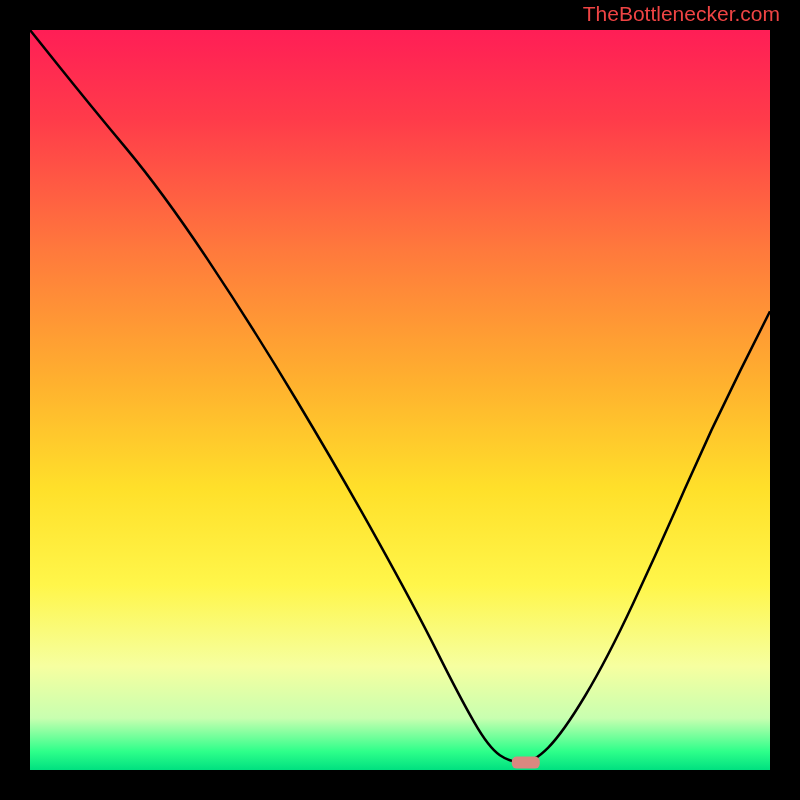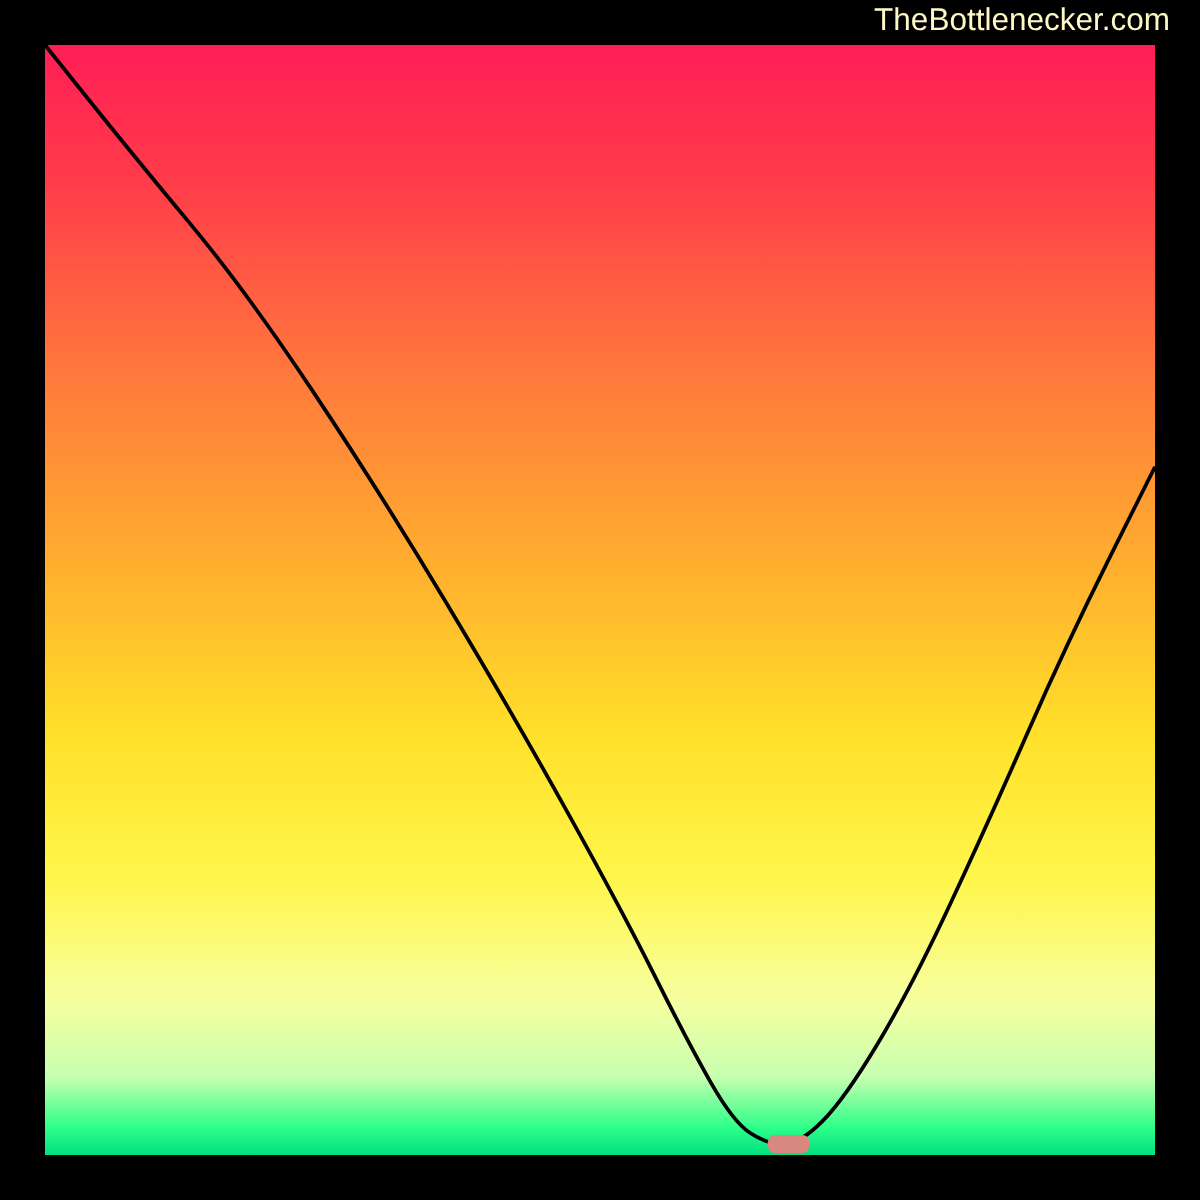--- a/index.html
+++ b/index.html
@@ -14,21 +14,21 @@
   .container {
     position: relative;
     width: 800px;
     height: 800px;
     background: #000;
   }
   .watermark {
     position: absolute;
     top: 2px;
     right: 20px;
-    color: #fef9c3;
+    color: #ef4444;
     font-size: 21px;
     font-weight: normal;
     z-index: 10;
   }
   .plot-area {
     position: absolute;
     left: 30px;
     top: 30px;
     width: 740px;
     height: 740px;

